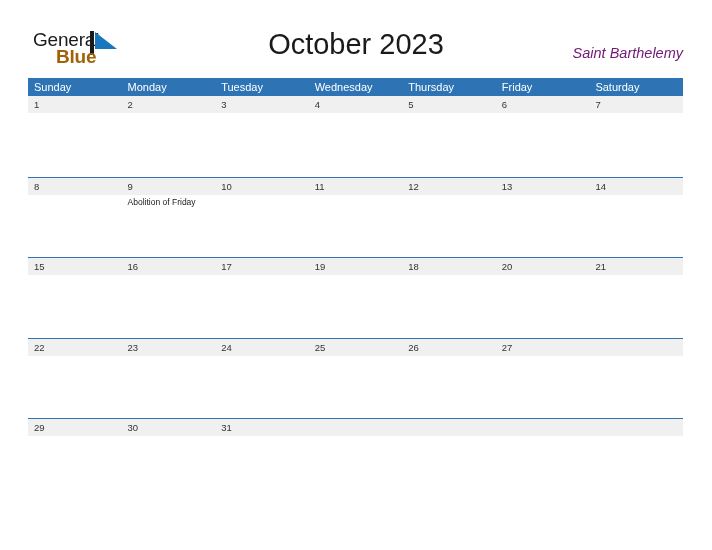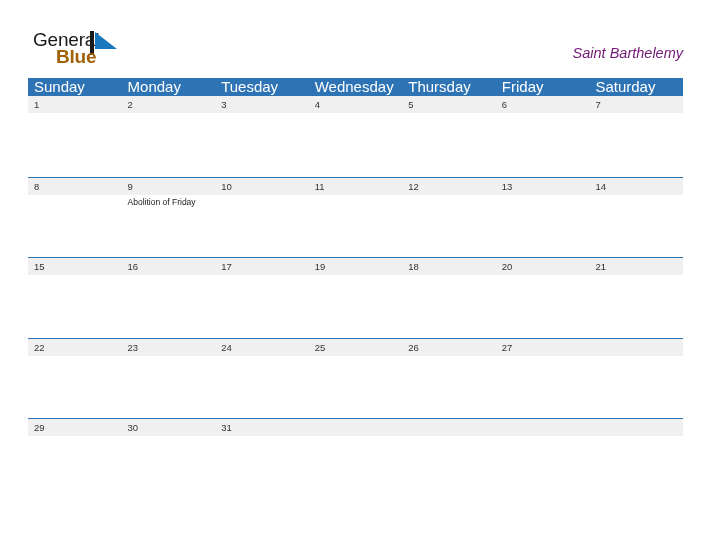--- a/index.html
+++ b/index.html
@@ -89,21 +89,21 @@
   }
 
   .weekdays {
     display: flex;
     background: #2e74b5;
     height: 18px;
   }
   .weekday {
     flex: 0 0 93.57px;
     color: #ffffff;
-    font-size: 15px;
+    font-size: 11px;
     line-height: 18px;
     padding-left: 6px;
     box-sizing: border-box;
     white-space: nowrap;
     overflow: hidden;
   }
 
   .week-row {
     border-top: 1px solid #2e74b5;
     height: 80.5px;
@@ -154,20 +154,21 @@
     <span class="logo-general">General</span>
     <span class="logo-mark">
       <svg width="30" height="24" viewBox="0 0 30 24" xmlns="http://www.w3.org/2000/svg">
         <rect x="0" y="0" width="4" height="24" fill="#1a1a1a"></rect>
         <polygon points="5,1 27,18 5,18" fill="#1877bd"></polygon>
       </svg>
     </span>
     <span class="logo-blue">Blue</span>
   </div>
 
+  <h1 class="cal-title">October 2023</h1>
 
   <div class="cal-region">Saint Barthelemy</div>
 </div>
 
 <div class="calendar">
   <div class="weekdays">
       <div class="weekday">Sunday</div>
       <div class="weekday">Monday</div>
       <div class="weekday">Tuesday</div>
       <div class="weekday">Wednesday</div>

